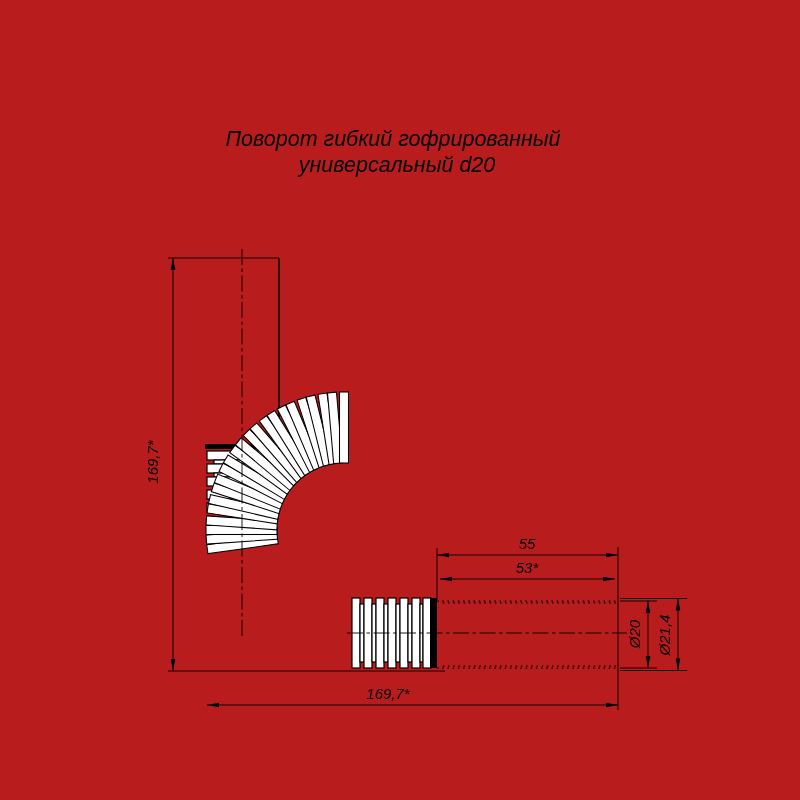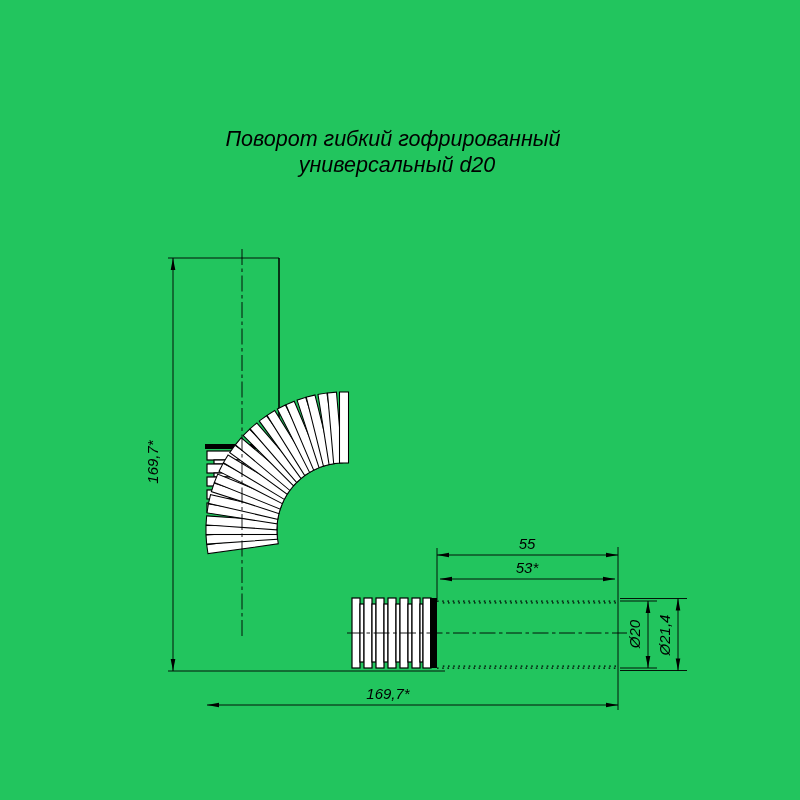--- a/index.html
+++ b/index.html
@@ -1,16 +1,16 @@
 <!DOCTYPE html>
 <html><head>
 <meta charset="utf-8">
 <style>
   html,body{margin:0;padding:0;background:#ffffff;}
-  .page{position:relative;width:800px;height:800px;background:#22c55e;overflow:hidden;
+  .page{position:relative;width:800px;height:800px;background:#b91c1c;overflow:hidden;
         font-family:"Liberation Sans",sans-serif;}
   svg{display:block;}
   .edge{stroke:#000;stroke-width:1.5;fill:none;}
   .thin{stroke:#000;stroke-width:0.9;fill:none;}
   .ring{fill:#fff;stroke:#000;stroke-width:1.2;}
   .slat{fill:#fff;stroke:#000;stroke-width:1.05;}
   .capbar{fill:#000;stroke:none;}
   .center{stroke:#000;stroke-width:0.9;stroke-dasharray:16 3.5 3.5 3.5;fill:none;}
   .dotted{stroke:#000;stroke-width:1.25;stroke-dasharray:1.6 3.6;fill:none;}
   .arrow{fill:#000;stroke:none;}

